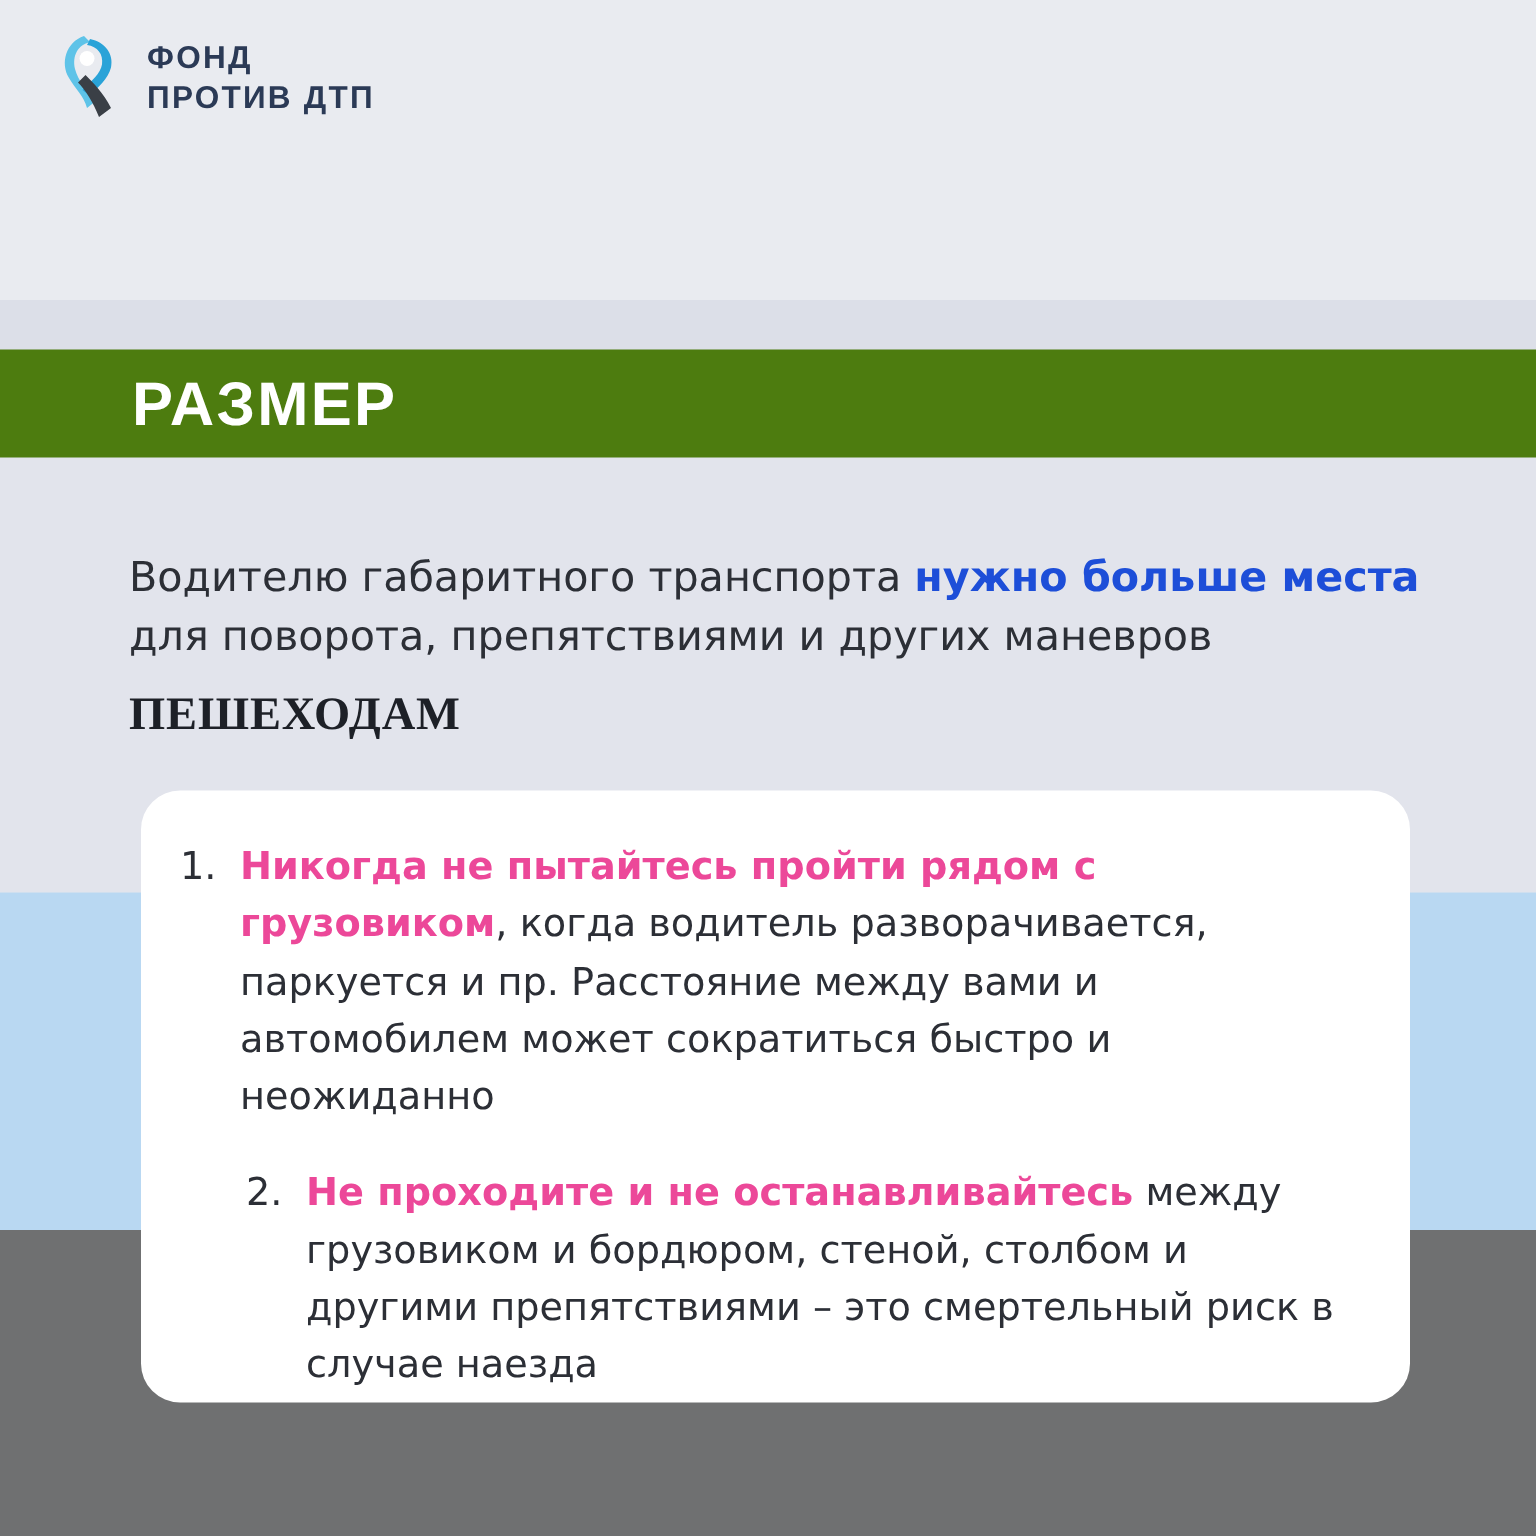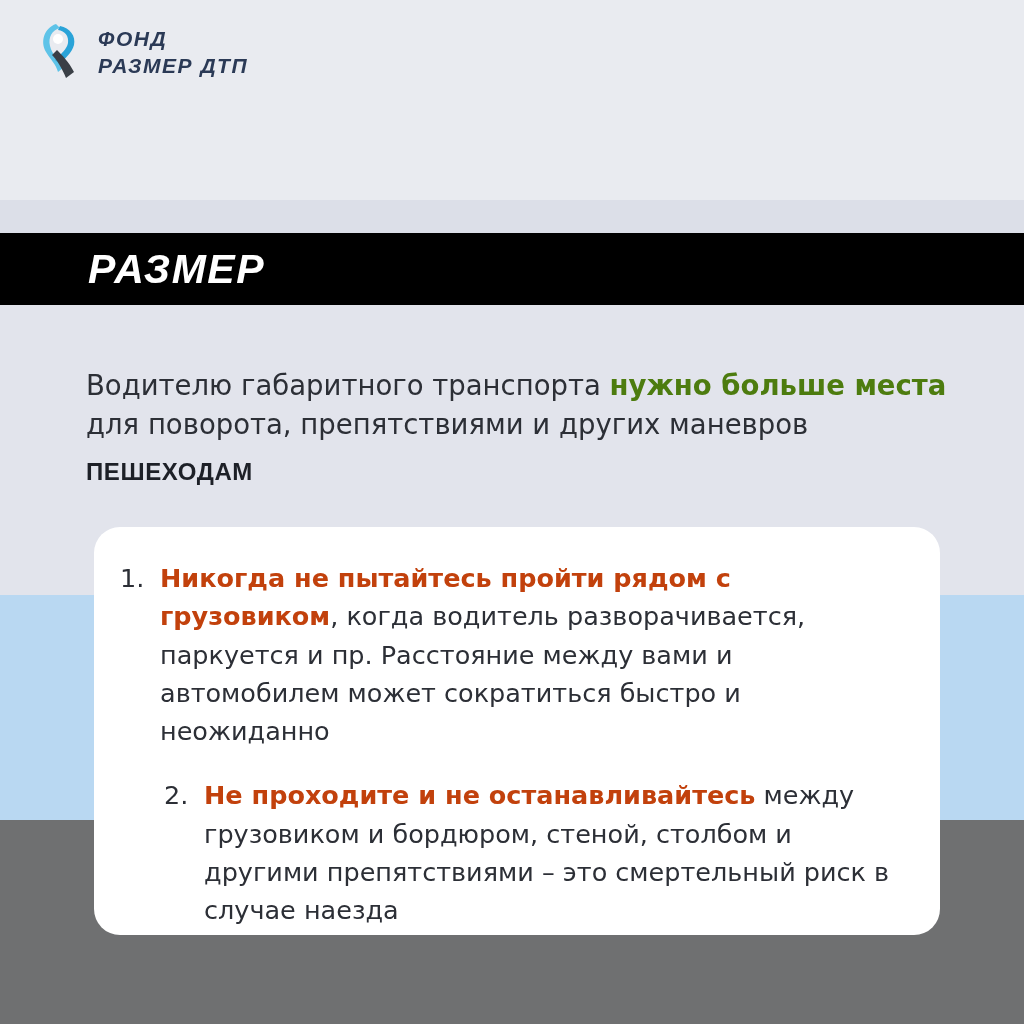--- a/index.html
+++ b/index.html
@@ -67,32 +67,31 @@
     position: relative;
   }
   .logo-text {
     font-family: "Liberation Sans", sans-serif;
     font-size: 21px;
     font-weight: bold;
     letter-spacing: 1.5px;
     line-height: 1.28;
     color: #2b3a56;
   }
-  .logo-text div { white-space: nowrap; font-style: italic; }
+  .logo-text div { white-space: nowrap; }
 
   
   .title-bar {
     position: absolute;
     left: 0; top: 233px;
     width: 1024px;
     height: 72px;
-    background: #000000;
+    background: #4d7c0f;
     display: flex;
     align-items: center;
-    font-style: italic;
   }
   .title-bar h1 {
     margin: 0;
     padding-left: 88px;
     color: #ffffff;
     font-size: 41px;
     font-weight: bold;
     letter-spacing: 1.5px;
     font-family: "Liberation Sans", sans-serif;
   }
@@ -103,32 +102,32 @@
     left: 86px; top: 338px;
     width: 880px;
     font-size: 27.5px;
     line-height: 1.42;
     color: #2c2f36;
     font-family: "DejaVu Sans", sans-serif;
     font-weight: 400;
   }
   .intro b {
     font-weight: bold;
-    color: #4d7c0f;
+    color: #1d4ed8;
   }
 
   
   .subhead {
     position: absolute;
     left: 86px; top: 458px;
-    font-size: 24px;
+    font-size: 31px;
     font-weight: bold;
     letter-spacing: 0.6px;
     color: #1d2027;
-    font-family: Liberation Sans, sans-serif;
+    font-family: Liberation Serif, serif;
   }
 
   
   .card {
     position: absolute;
     left: 94px; top: 527px;
     width: 846px;
     height: 408px;
     background: #ffffff;
     border-radius: 26px;
@@ -155,21 +154,21 @@
     content: counter(item) ".";
     position: absolute;
     left: -40px;
     top: 0;
     font-size: 25.5px;
     color: #2c2f36;
     font-family: "DejaVu Sans", sans-serif;
   }
   ol.card-list > li b {
     font-weight: bold;
-    color: #c2410c;
+    color: #ec4899;
   }
 </style>
 </head>
 <body>
 
 <div class="poster">
 
   <div class="band-top"></div>
   <div class="band-upper-mid"></div>
   <div class="band-mid"></div>
@@ -180,21 +179,21 @@
     <span class="logo-mark">
       <svg width="48" height="62" viewBox="0 0 48 62" xmlns="http://www.w3.org/2000/svg">
         <path d="M20 2 C8 6, 4 20, 10 30 C14 37, 20 42, 22 50 L27 46 C22 38, 16 32, 14 24 C12 15, 16 8, 24 6 Z" fill="#5ec3e8"></path>
         <path d="M24 4 C34 6, 40 14, 38 23 C36 31, 29 36, 24 42 L19 38 C25 32, 31 27, 32 21 C33 14, 29 9, 22 8 Z" fill="#2aa3d8"></path>
         <path d="M21 28 C26 33, 33 40, 38 50 L30 56 C26 46, 21 38, 16 33 Z" fill="#3a3f46"></path>
         <circle cx="22" cy="17" r="5" fill="#ffffff"></circle>
       </svg>
     </span>
     <span class="logo-text">
       <div>ФОНД</div>
-      <div>РАЗМЕР ДТП</div>
+      <div>ПРОТИВ ДТП</div>
     </span>
   </div>
 
   <div class="title-bar">
     <h1>РАЗМЕР</h1>
   </div>
 
   <p class="intro">
     <span>Водителю габаритного транспорта </span><b>нужно больше места</b><span> для поворота, препятствиями и других маневров</span>
   </p>

